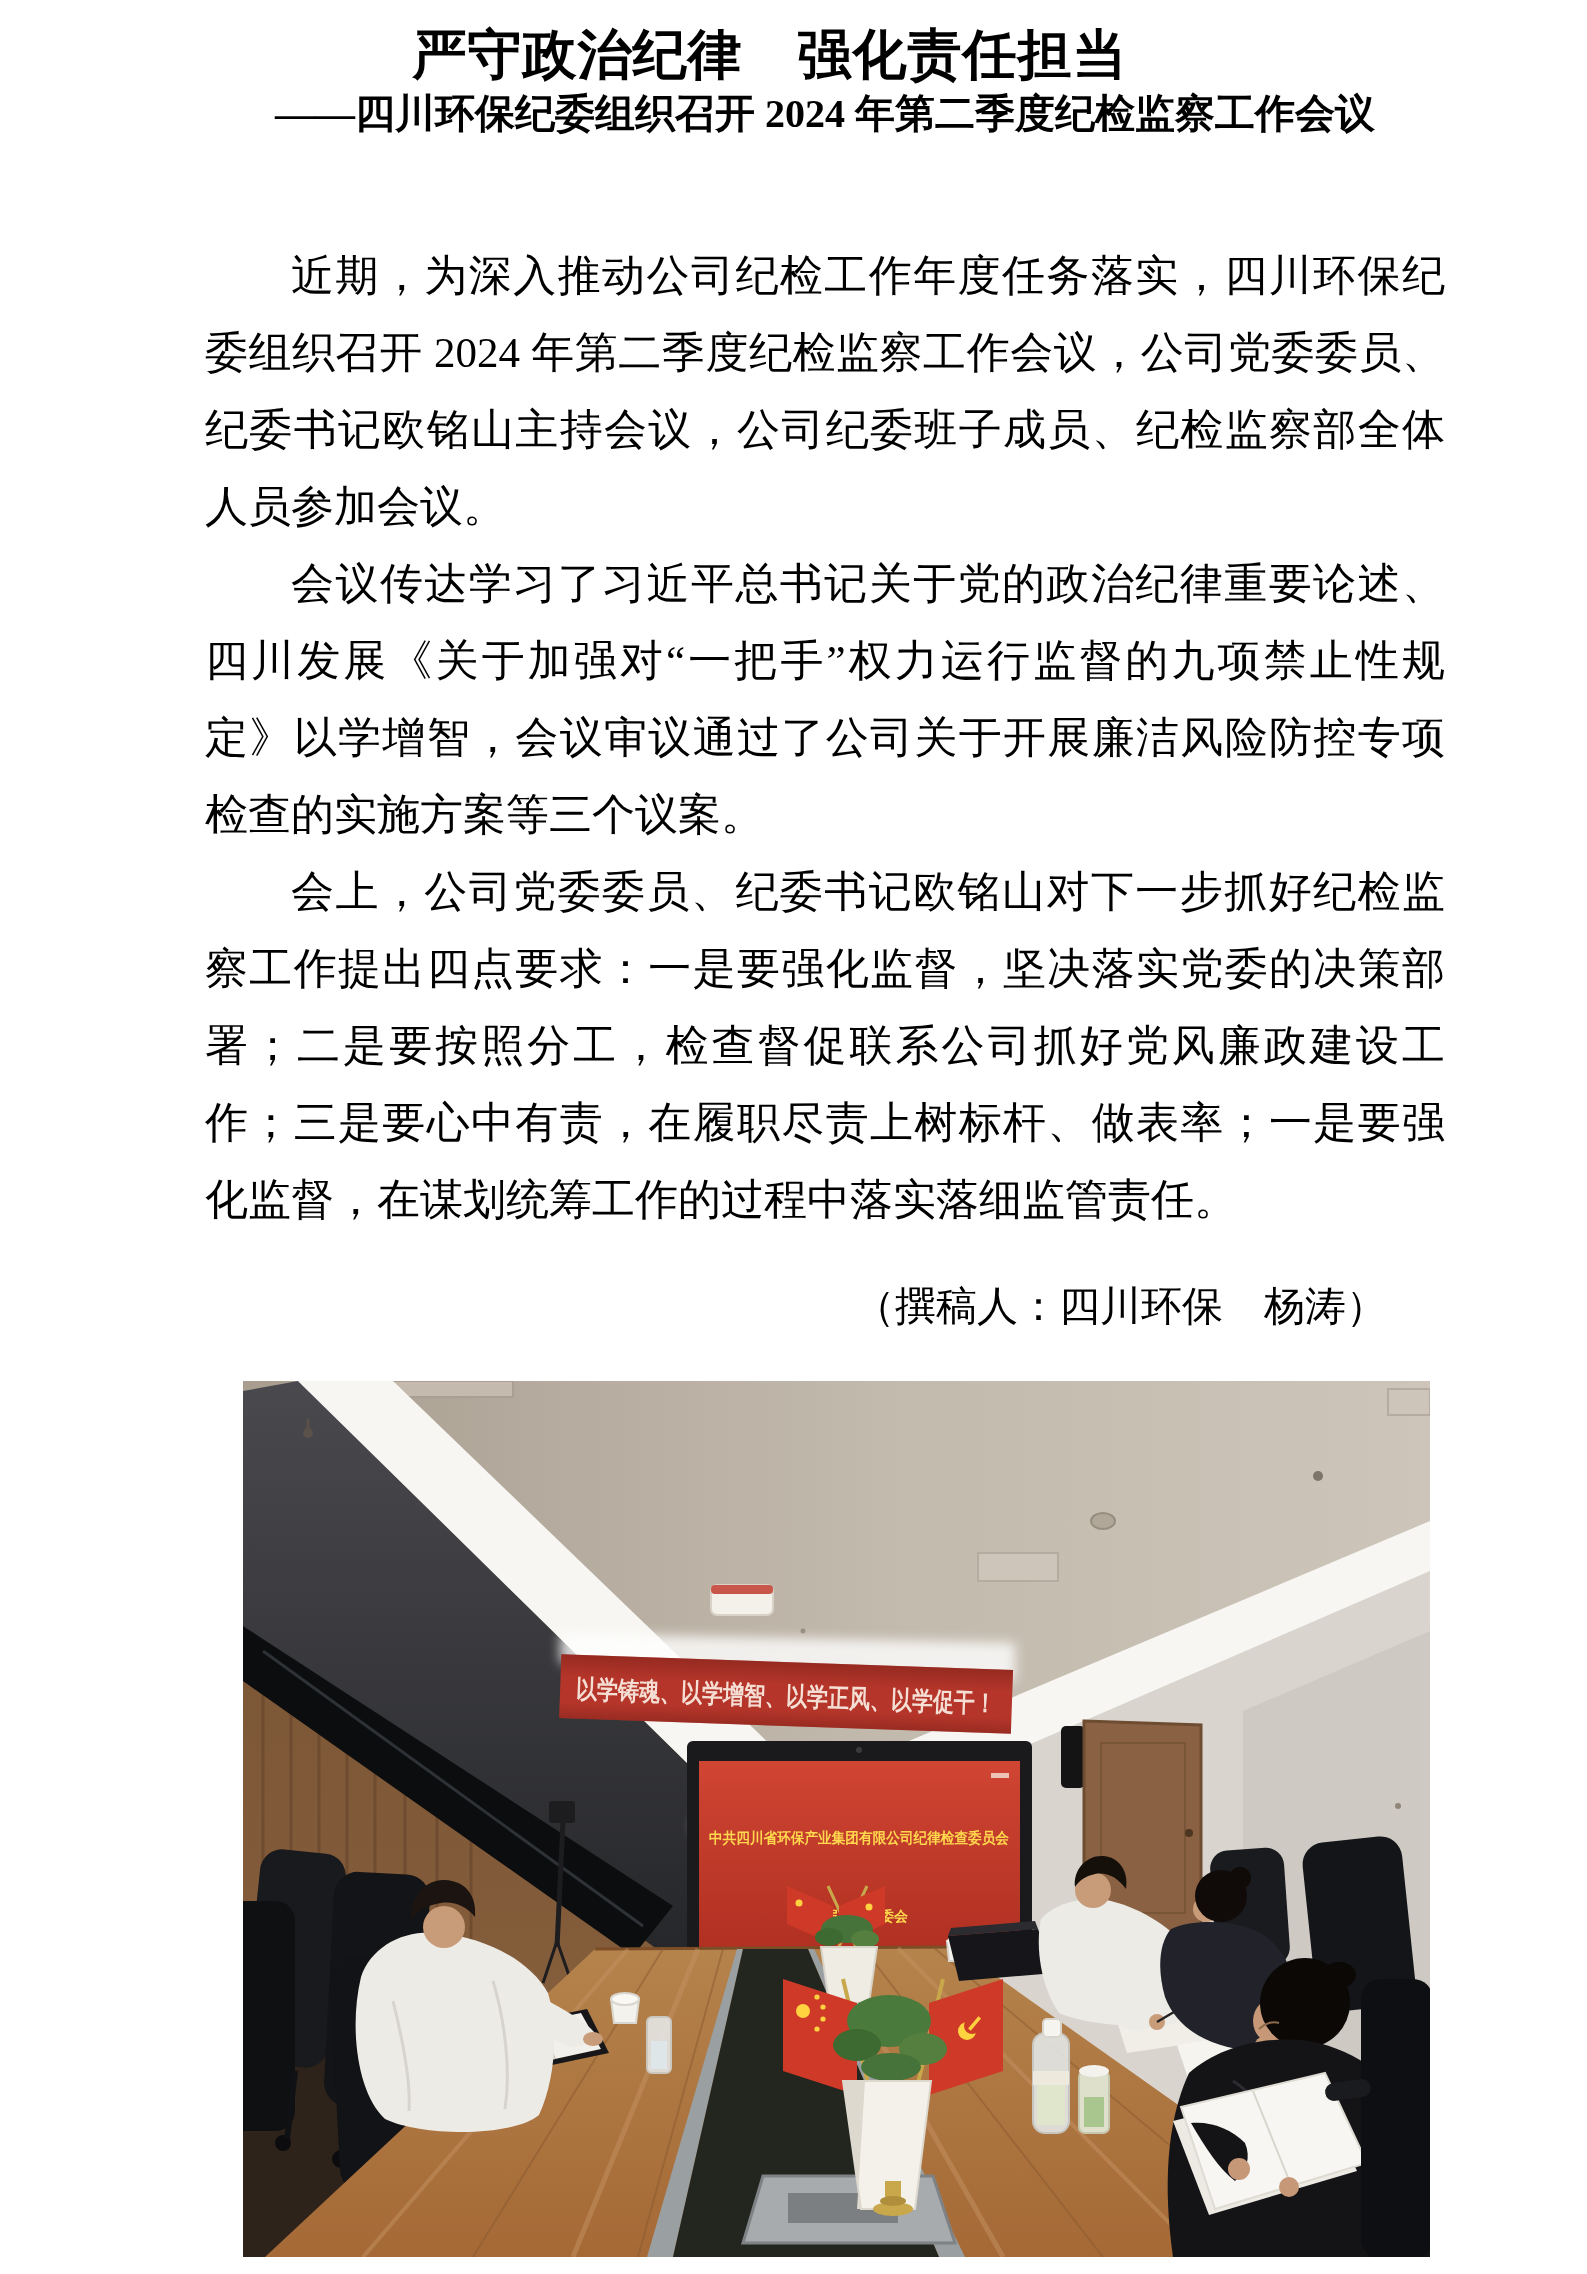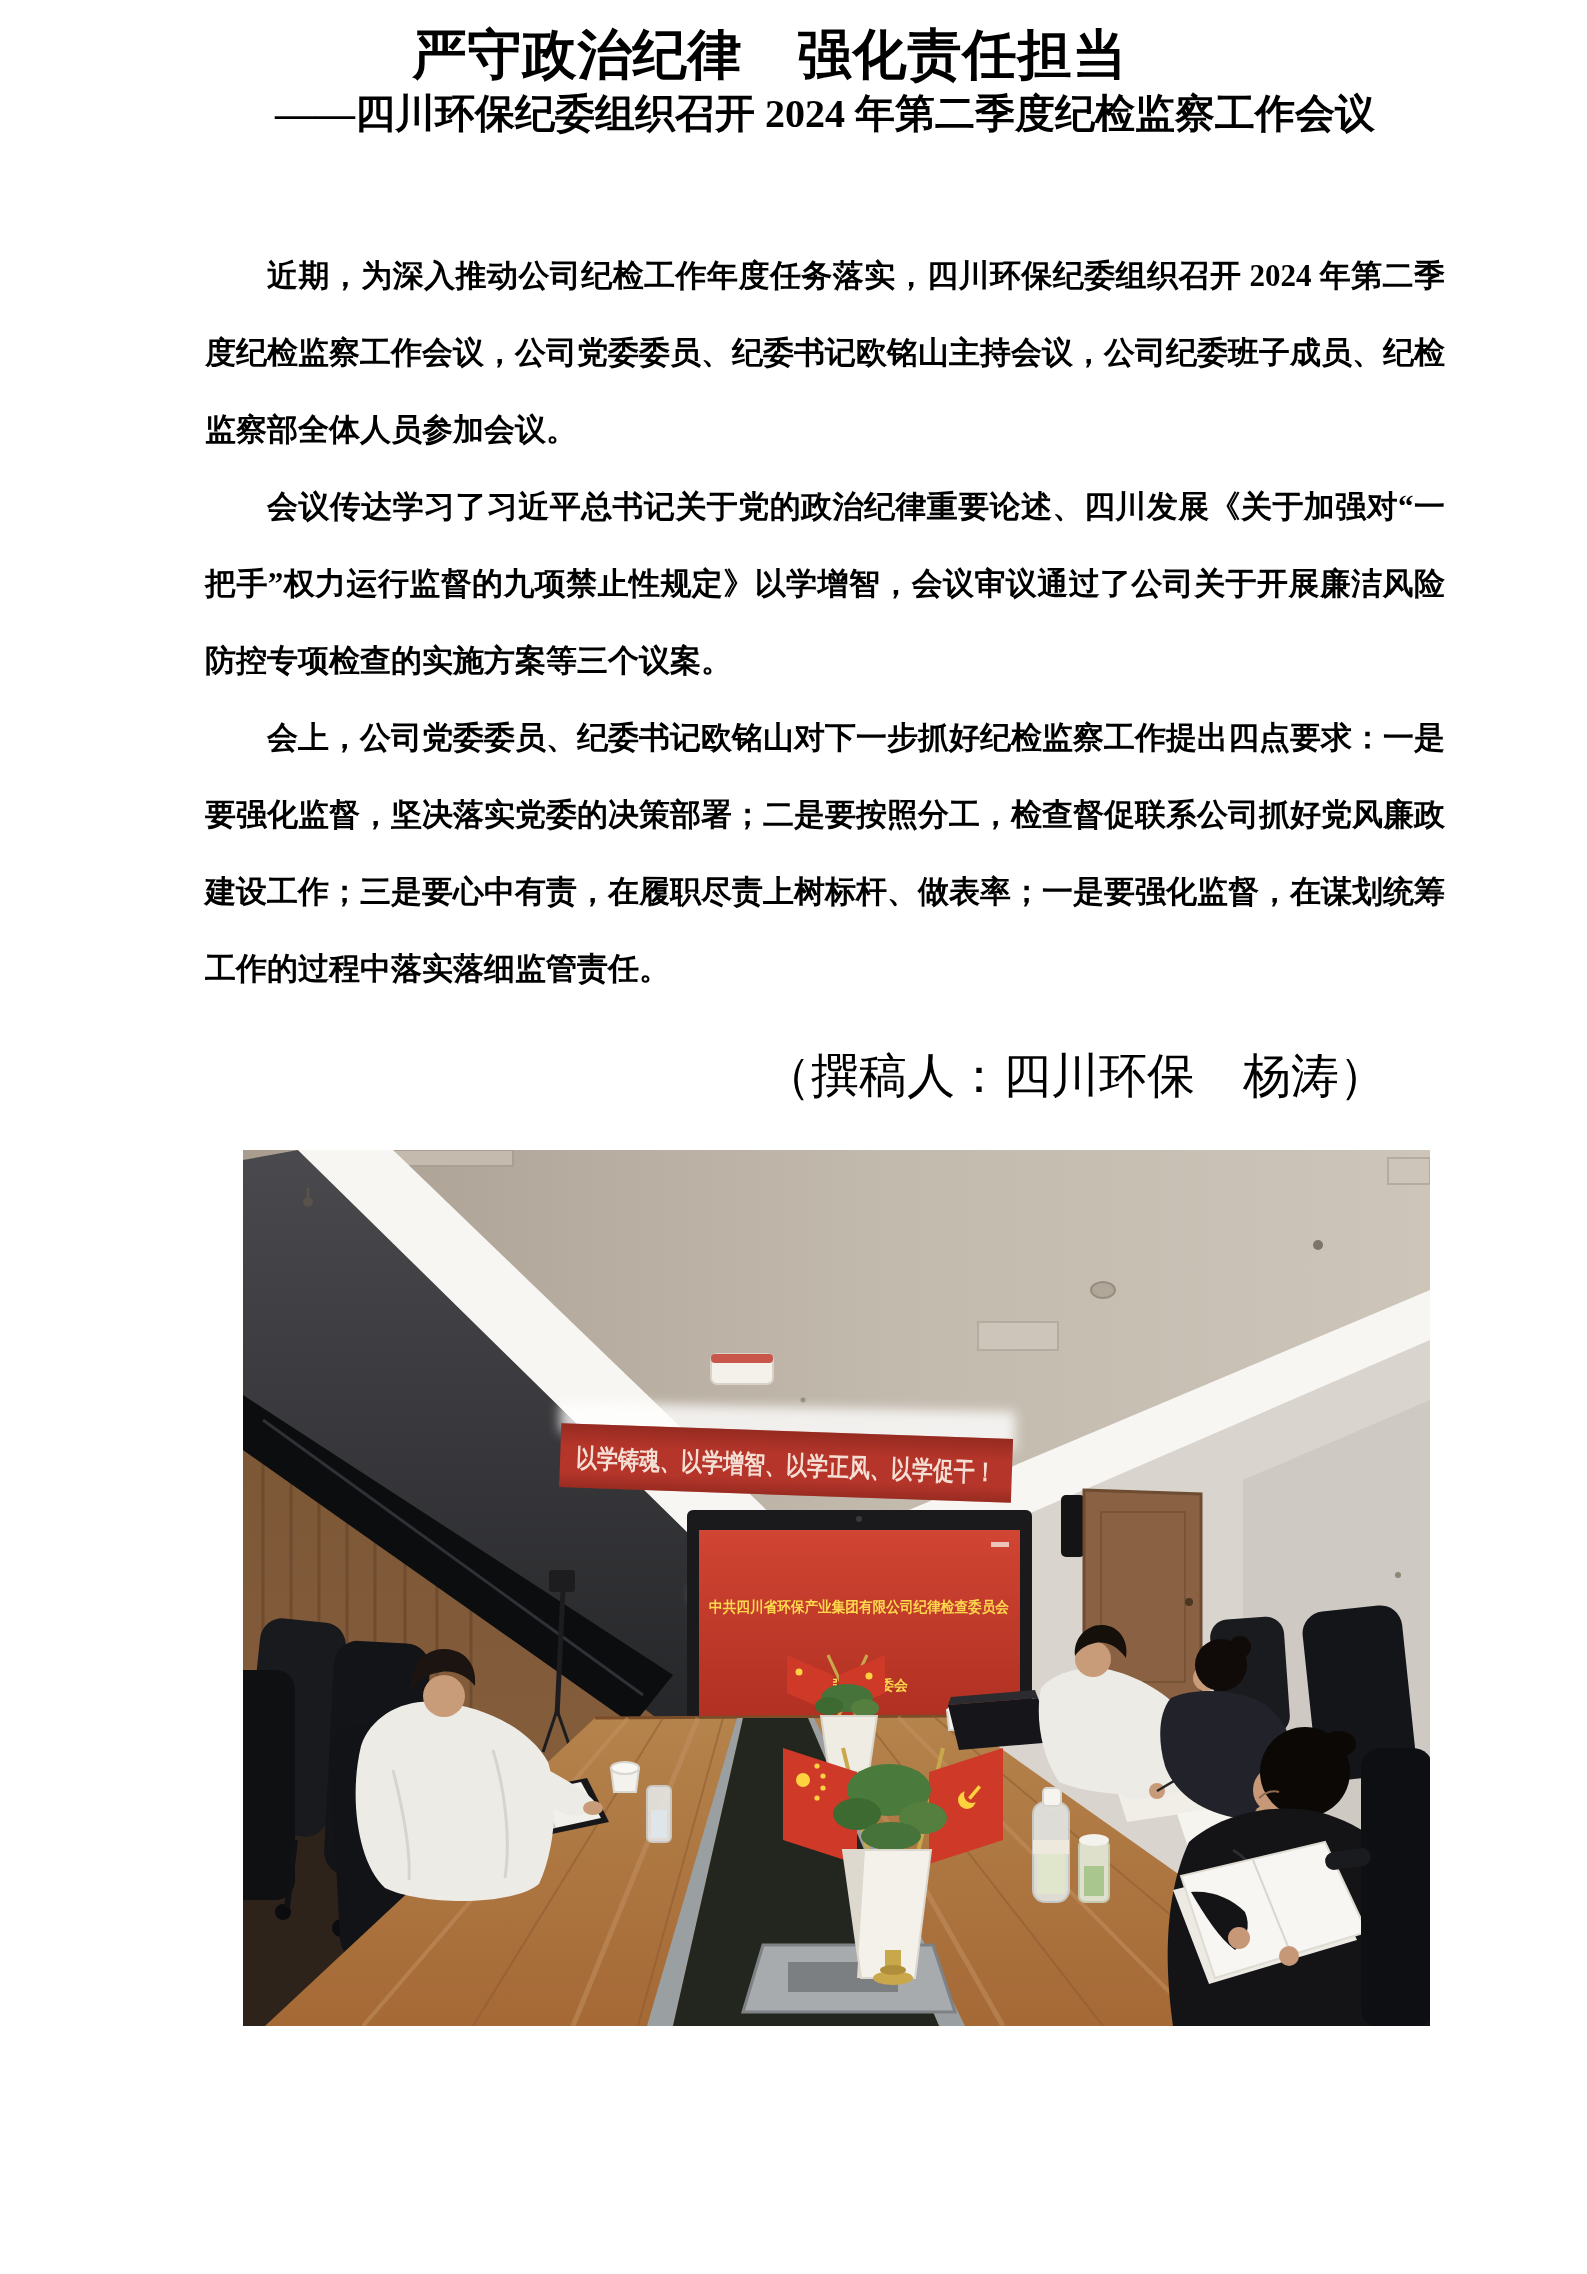--- a/index.html
+++ b/index.html
@@ -3,23 +3,23 @@
 <meta charset="utf-8">
 <style>
   html,body{margin:0;padding:0;}
   body{
     width:1587px;height:2274px;background:#ffffff;overflow:hidden;position:relative;
     font-family:"Liberation Serif","DejaVu Serif",serif;color:#000;
   }
   .doc{position:absolute;left:205px;top:0;width:1240px;}
   .title{margin-top:24px;text-align:center;font-size:54px;line-height:63px;font-weight:700;padding-right:110px;letter-spacing:1px;}
   .subtitle{margin-top:4px;text-align:center;font-size:40px;line-height:46px;font-weight:700;}
-  .bodytext{margin-top:100px;font-size:31px;line-height:77px;text-align:justify;font-weight:bold;}
+  .bodytext{margin-top:100px;font-size:43px;line-height:77px;text-align:justify;}
   .para{margin:0;text-indent:2em;}
-  .byline{margin-top:30px;font-size:48px;line-height:77px;text-align:right;padding-right:58px;}
+  .byline{margin-top:30px;font-size:41px;line-height:77px;text-align:right;padding-right:58px;}
   .photo{position:relative;margin:36px 0 0 38px;width:1187px;height:876px;overflow:hidden;background:#cfc6ba;}
   .photo svg{display:block;}
 </style>
 </head>
 <body>
 
 <div class="doc">
   <div class="title">严守政治纪律　强化责任担当</div>
   <div class="subtitle">——四川环保纪委组织召开 2024 年第二季度纪检监察工作会议</div>
   <div class="bodytext">

